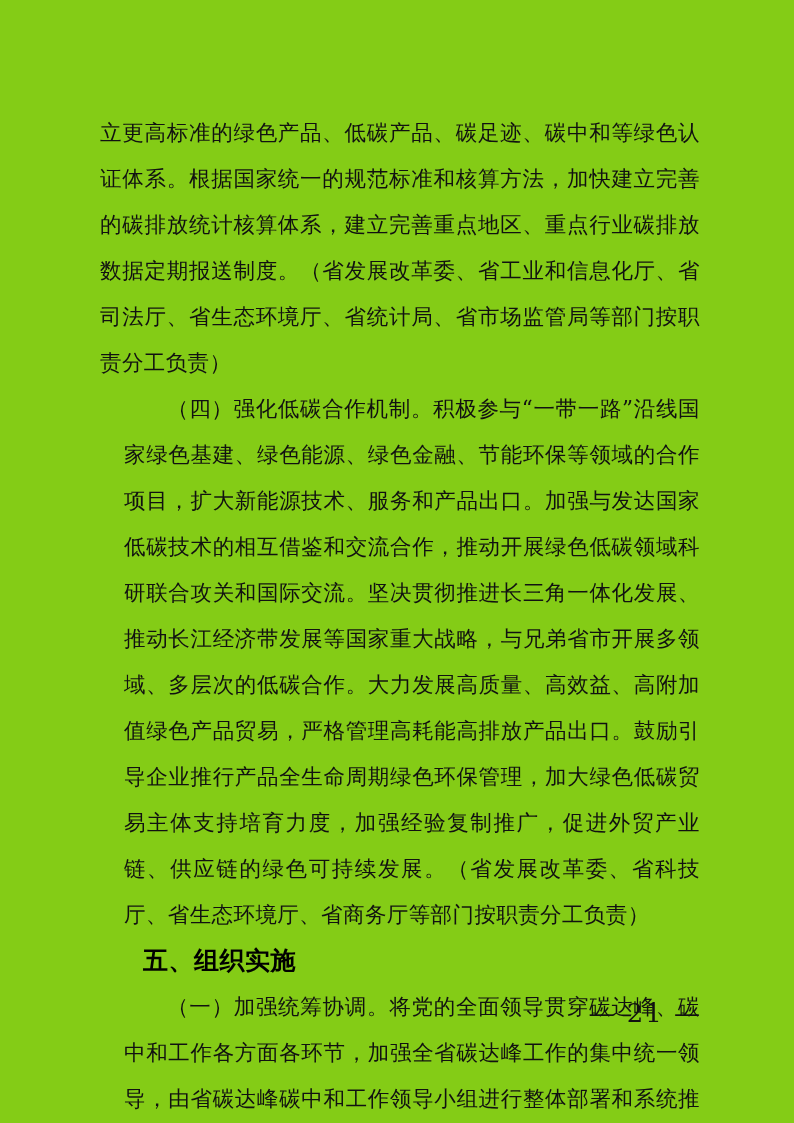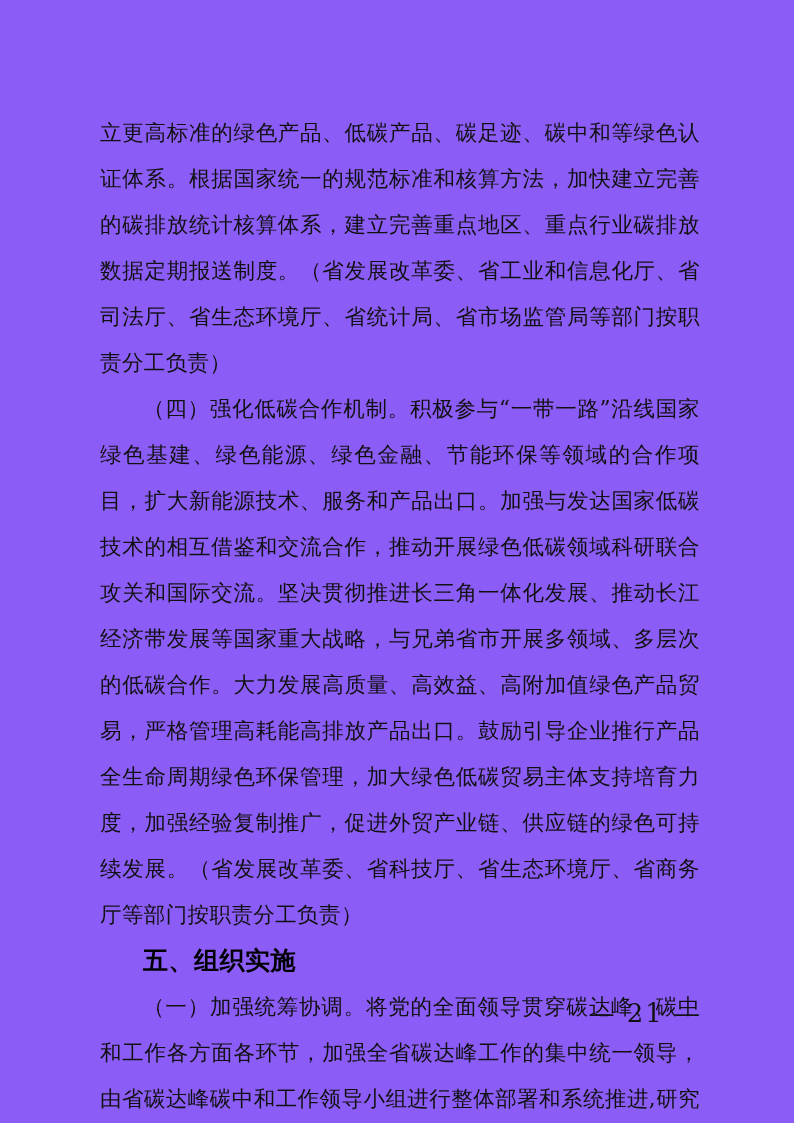--- a/index.html
+++ b/index.html
@@ -14,39 +14,40 @@
     color: #0d0d0d;
     position: relative;
     overflow: hidden;
   }
   .page {
     position: absolute;
     left: 0;
     top: 0;
     width: 794px;
     height: 1123px;
-    background: #8b5cf6;
+    background: #84cc16;
   }
   .content {
     position: absolute;
     left: 100px;
     top: 110px;
     width: 600px;
   }
   p.para {
     margin: 0;
     font-size: 21.5px;
     line-height: 46px;
     letter-spacing: 0.4px;
     text-align: justify;
     text-justify: inter-ideograph;
     color: #111111;
   }
   p.indent {
     text-indent: 43px;
+    margin-left: 24px;
   }
   h2.heading {
     margin: 0;
     font-size: 25px;
     line-height: 46px;
     font-weight: bold;
     text-indent: 43px;
     color: #000000;
     letter-spacing: 0.5px;
   }

